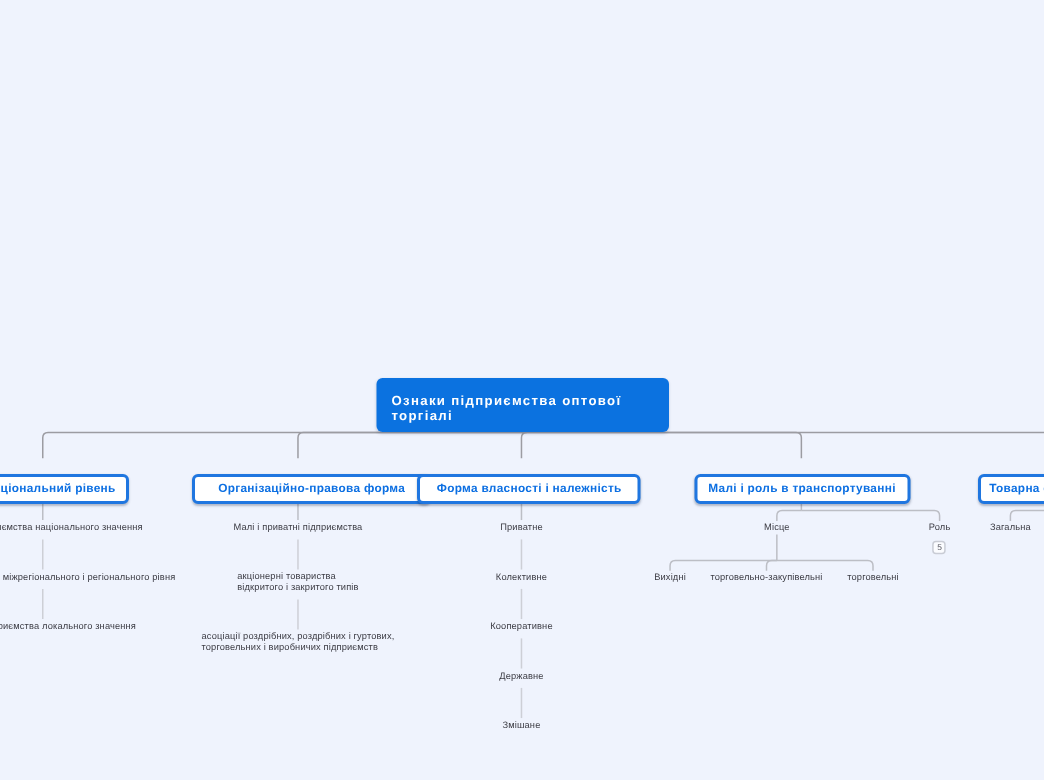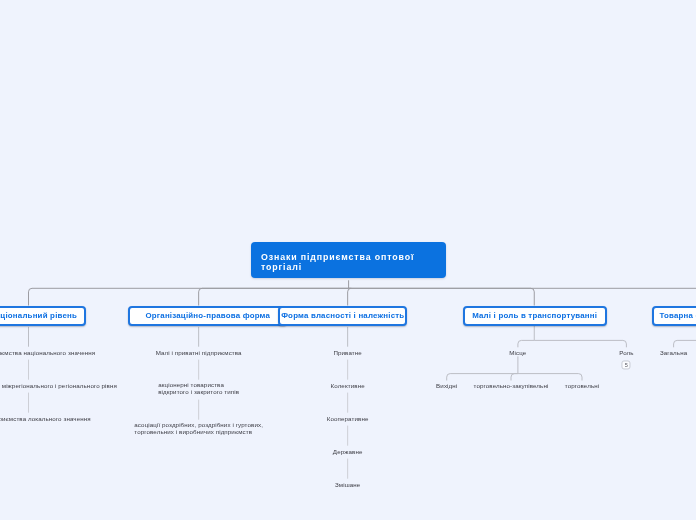--- a/index.html
+++ b/index.html
@@ -1,42 +1,42 @@
 <!DOCTYPE html>
 <html><head>
 <meta charset="utf-8">
 <title>Mind map</title>
 <style>
   html,body{margin:0;padding:0;}
   body{width:696px;height:520px;overflow:hidden;background:#eff3fd;
        font-family:"Liberation Sans",sans-serif;-webkit-font-smoothing:antialiased;}
   #stage{position:relative;width:696px;height:520px;overflow:hidden;}
   svg#edges{position:absolute;left:0;top:0;width:696px;height:520px;pointer-events:none;}
-  .node{position:absolute;box-sizing:border-box;}
+  .node{position:absolute;box-sizing:border-box;margin-top:10px;}
   .root{background:#0b72e0;color:#ffffff;border-radius:4px;font-weight:bold;
         font-size:8.8px;line-height:9.6px;letter-spacing:.88px;
         display:flex;align-items:center;padding:6px 10px 0 10px;
         left:251px;top:241.5px;width:195px;height:36.5px;
         box-shadow:0 1px 2px rgba(30,50,90,.18);}
   .lvl2{background:#ffffff;color:#0c6fe2;border:2px solid #1f76e0;border-radius:4px;
         font-weight:bold;font-size:7.9px;line-height:10px;letter-spacing:.2px;
         display:flex;align-items:center;justify-content:center;white-space:nowrap;
         padding-top:1px;padding-right:.2px;top:305.5px;height:20px;
         box-shadow:0 1px 1.5px rgba(30,45,75,.30);}
   .leaf{position:absolute;font-size:6.2px;color:#3c3c44;text-align:left;
         line-height:7px;white-space:pre;letter-spacing:.1px;
         transform:translate(-50%,-50%);}
   .badge{position:absolute;border:1px solid #c9ccd5;border-radius:2.5px;font-size:5.6px;
          color:#55555e;background:#fbfcff;line-height:9px;width:9.1px;height:9.1px;
          box-sizing:border-box;text-align:center;left:626.4px;top:365.4px;
          transform:translate(-50%,-50%);}
   
   #b1{left:-28.5px;width:114px;}
   #b2{left:128.4px;width:159px;}
-  #b3{left:278.4px;width:129px;text-align:right;}
+  #b3{left:278.4px;width:149px;text-align:right;}
   #b4{left:462.5px;width:144.5px;}
   #b5{left:651.7px;width:106.5px;}
 </style>
 </head>
 <body>
 
 <div id="stage">
 
   <svg id="edges">
       <path d="M 348.6 280.3 L 348.6 288.3" fill="none" stroke="#9c9ca2" stroke-width="1"></path>

